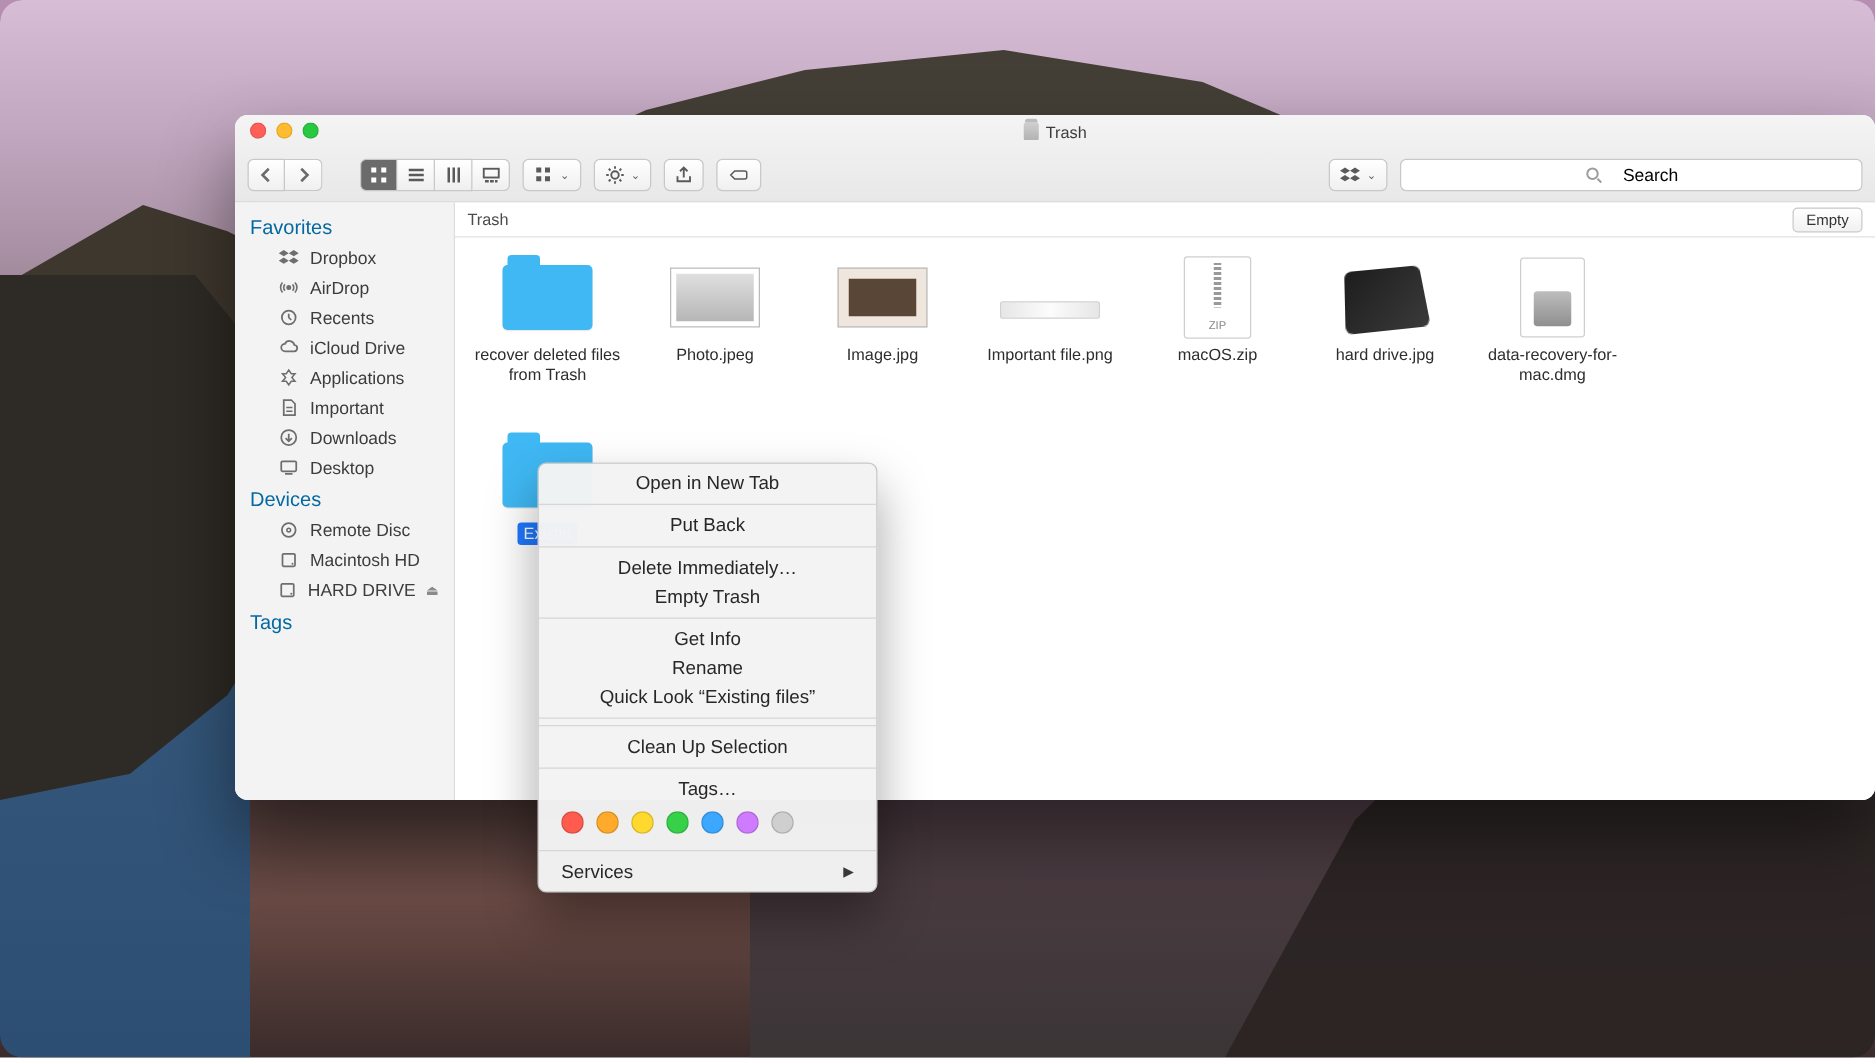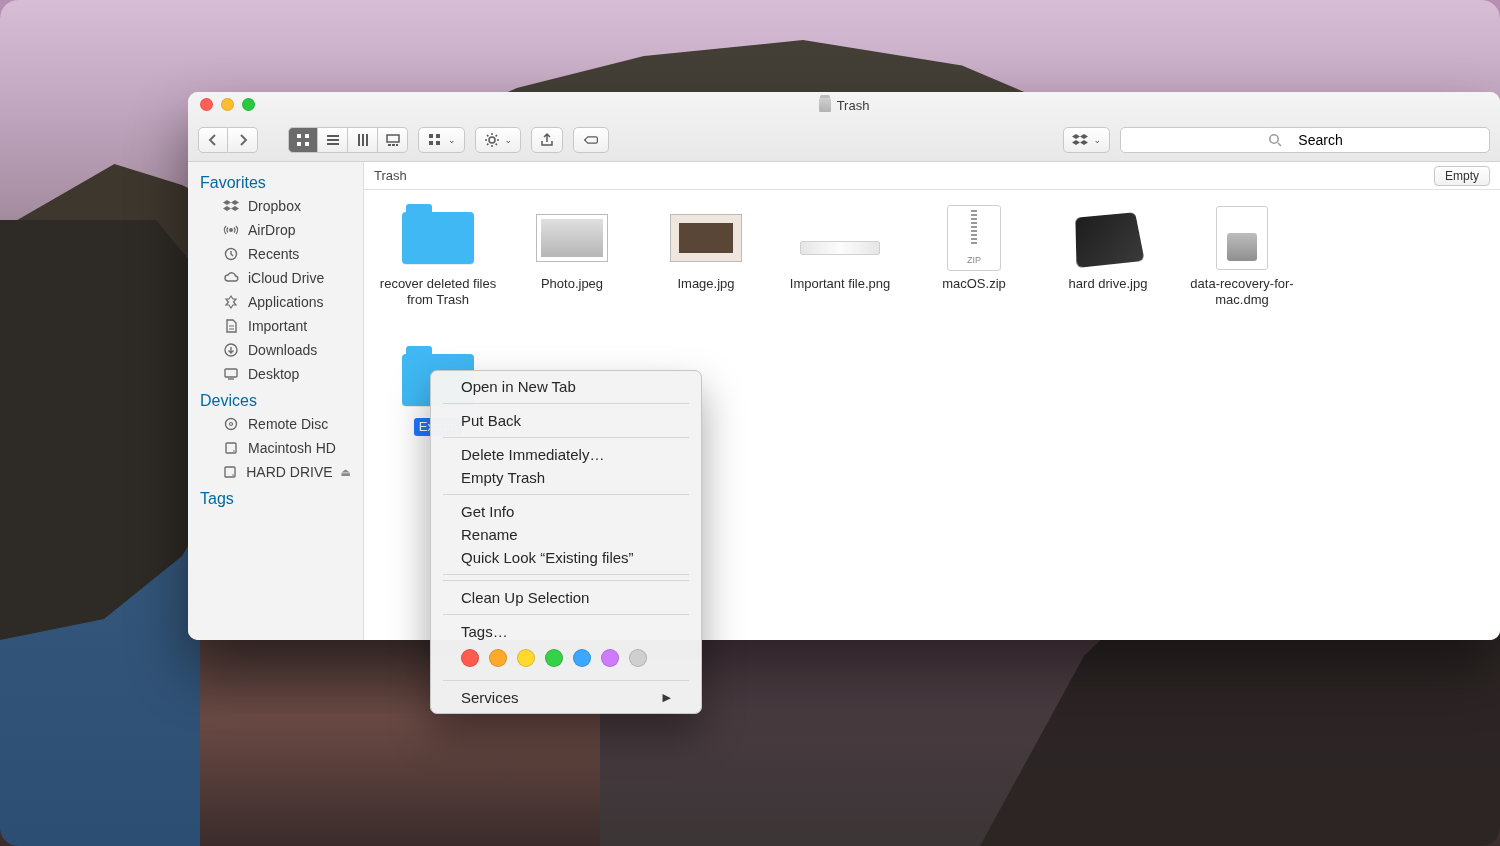--- a/index.html
+++ b/index.html
@@ -174,23 +174,24 @@
   .file-label{max-width:124px;}
   
   .ctx-menu{
     position:absolute;
     left:430px; top:370px;
     width:272px;
     background:rgba(243,243,243,0.98);
     border:1px solid #c6c6c6;
     border-radius:7px;
     box-shadow:0 20px 40px rgba(0,0,0,.35);
-    padding:4px 12px;
+    padding:4px 0;
     font-size:15px; color:#272727;
     z-index:50;
+    text-align:center;
   }
   .ctx-item{ padding:3px 18px; cursor:default; white-space:nowrap;}
   .ctx-item.has-sub{display:flex; align-items:center;}
   .ctx-item.has-sub::after{content:"▶"; margin-left:auto; font-size:11px; color:#383838;}
   .ctx-sep{height:1px; background:#d6d6d6; margin:5px 0;}
   .ctx-tags{display:flex; gap:10px; padding:6px 18px 8px;}
   .tag-dot{width:18px;height:18px;border-radius:50%;border:1px solid rgba(0,0,0,.15);}
   .t-red{background:#ff5b4f;} .t-org{background:#ffaa2b;} .t-yel{background:#ffd92e;}
   .t-grn{background:#36d149;} .t-blu{background:#3ba7ff;} .t-pur{background:#cf7bff;}
   .t-gry{background:#cfcfcf;}

